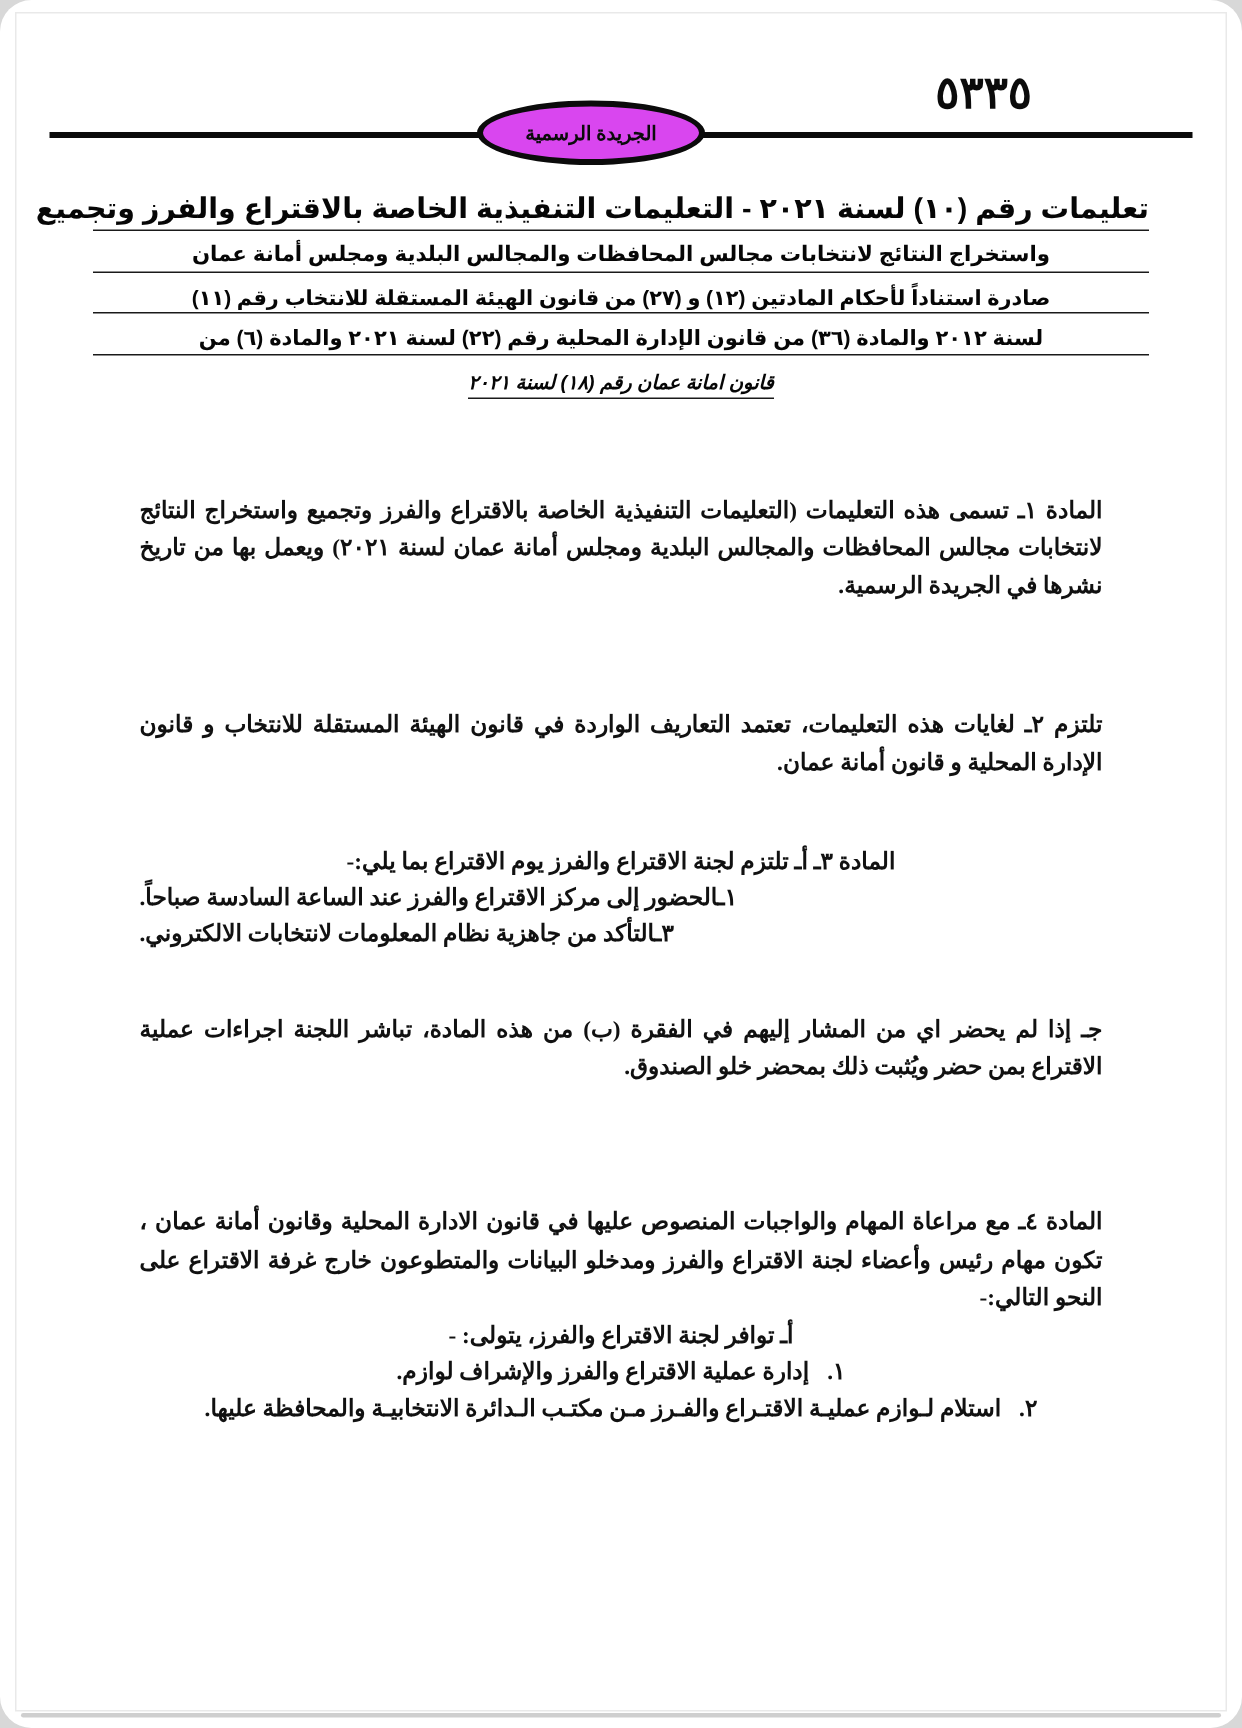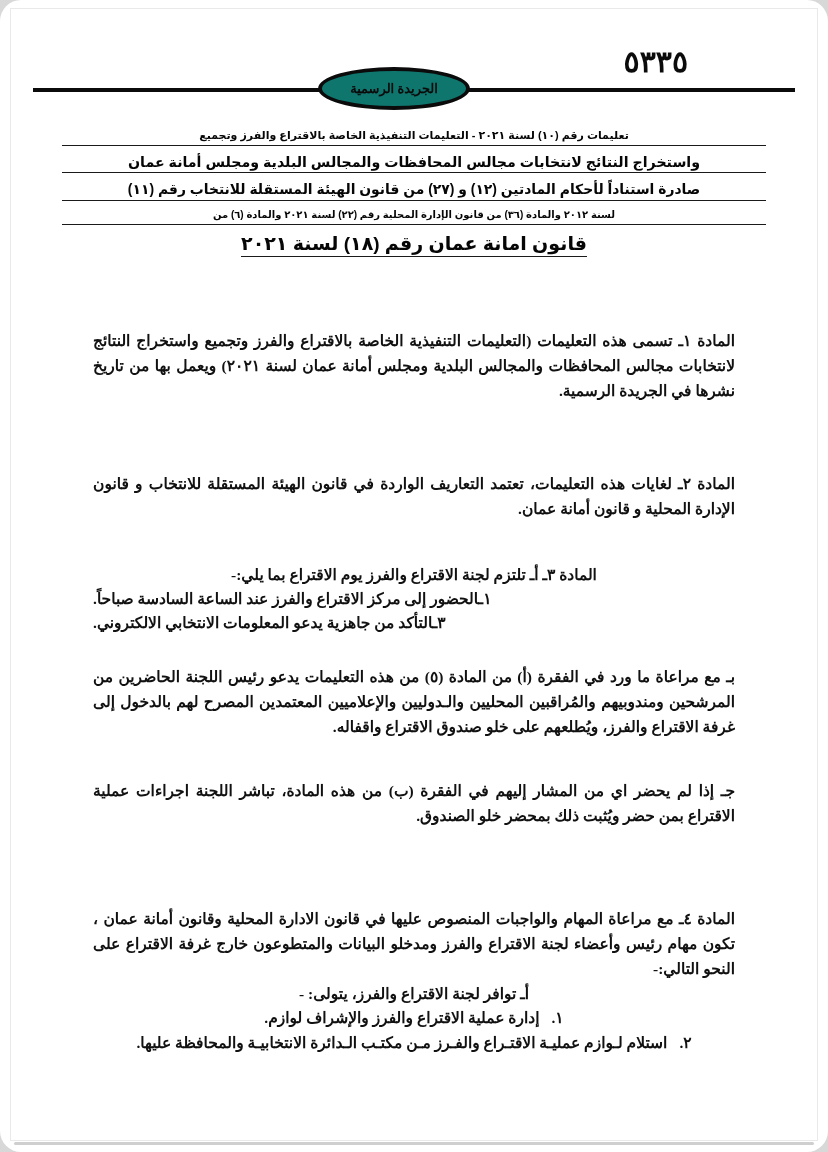--- a/index.html
+++ b/index.html
@@ -69,21 +69,21 @@
     background: #0b0b0b;
   }
   .badge {
     position: absolute;
     left: 318px;
     top: 67px;
     width: 152px;
     height: 43px;
     border: 4px solid #0b0b0b;
     border-radius: 50%;
-    background: #0f766e;
+    background: #d946ef;
     display: flex;
     align-items: center;
     justify-content: center;
     box-sizing: border-box;
   }
   .badge-text {
     font-family: "Liberation Serif", "DejaVu Serif", serif;
     font-size: 13px;
     font-weight: 700;
     color: #0b0b0b;
@@ -105,29 +105,30 @@
     color: #060606;
     line-height: 1.05;
     letter-spacing: -0.2px;
     padding-bottom: 3px;
     margin-bottom: 9px;
     border-bottom: 1.5px solid #1a1a1a;
     display: block;
     white-space: nowrap;
     transform-origin: center;
   }
-  .title-line.l1 { font-size: 11px; }
+  .title-line.l1 { font-size: 19px; }
   .title-line.l2 { font-size: 14.2px; }
   .title-line.l3 { font-size: 13.9px; }
-  .title-line.l4 { font-size: 10px; }
+  .title-line.l4 { font-size: 14px; }
   .title-line.l5 {
-    font-size: 19px;
+    font-size: 13px;
     display: inline-block;
     white-space: nowrap;
     margin-bottom: 0;
+    font-style: italic;
   }
   .title-line-wrap-last { text-align: center; }
 
   
   .body {
     position: absolute;
     left: 93px;
     top: 300px;
     width: 642px;
     color: #111111;
@@ -212,32 +213,31 @@
       <span class="title-line l5">قانون امانة عمان رقم (١٨) لسنة ٢٠٢١</span>
     </div>
   </div>
 
   <div class="body">
 
     <p class="para article">المادة ١ـ تسمى هذه التعليمات (التعليمات التنفيذية الخاصة بالاقتراع والفرز وتجميع واستخراج النتائج لانتخابات مجالس المحافظات والمجالس البلدية ومجلس أمانة عمان لسنة ٢٠٢١) ويعمل بها من تاريخ نشرها في الجريدة الرسمية.</p>
 
     <div class="gap-lg"></div>
 
-    <p class="para article">المادة ٢ـ لغايات هذه التعليمات، تعتمد التعاريف الواردة في قانون الهيئة المستقلة للانتخاب و قانون الإدارة المحلية و قانون أمانة عمان.</p>
+    <p class="para article">تلتزم ٢ـ لغايات هذه التعليمات، تعتمد التعاريف الواردة في قانون الهيئة المستقلة للانتخاب و قانون الإدارة المحلية و قانون أمانة عمان.</p>
 
     <div class="gap-lg"></div>
 
     <p class="para center-last">المادة ٣ـ أـ تلتزم لجنة الاقتراع والفرز يوم الاقتراع بما يلي:-</p>
 
     <ul class="list">
       <li class="list-item">١ـالحضور إلى مركز الاقتراع والفرز عند الساعة السادسة صباحاً.</li>
-      <li class="list-item">٣ـالتأكد من جاهزية يدعو المعلومات الانتخابي الالكتروني.</li>
+      <li class="list-item">٣ـالتأكد من جاهزية نظام المعلومات لانتخابات الالكتروني.</li>
     </ul>
 
-    <p class="para article">بـ مع مراعاة ما ورد في الفقرة (أ) من المادة (٥) من هذه التعليمات يدعو رئيس اللجنة الحاضرين من المرشحين ومندوبيهم والمُراقبين المحليين والـدوليين والإعلاميين المعتمدين المصرح لهم بالدخول إلى غرفة الاقتراع والفرز، ويُطلعهم على خلو صندوق الاقتراع واقفاله.</p>
 
     <div class="gap-sm"></div>
 
     <p class="para article">جـ إذا لم يحضر اي من المشار إليهم في الفقرة (ب) من هذه المادة، تباشر اللجنة اجراءات عملية الاقتراع بمن حضر ويُثبت ذلك بمحضر خلو الصندوق.</p>
 
     <div class="gap-sm"></div>
 
 
     <div class="gap-lg"></div>
 

